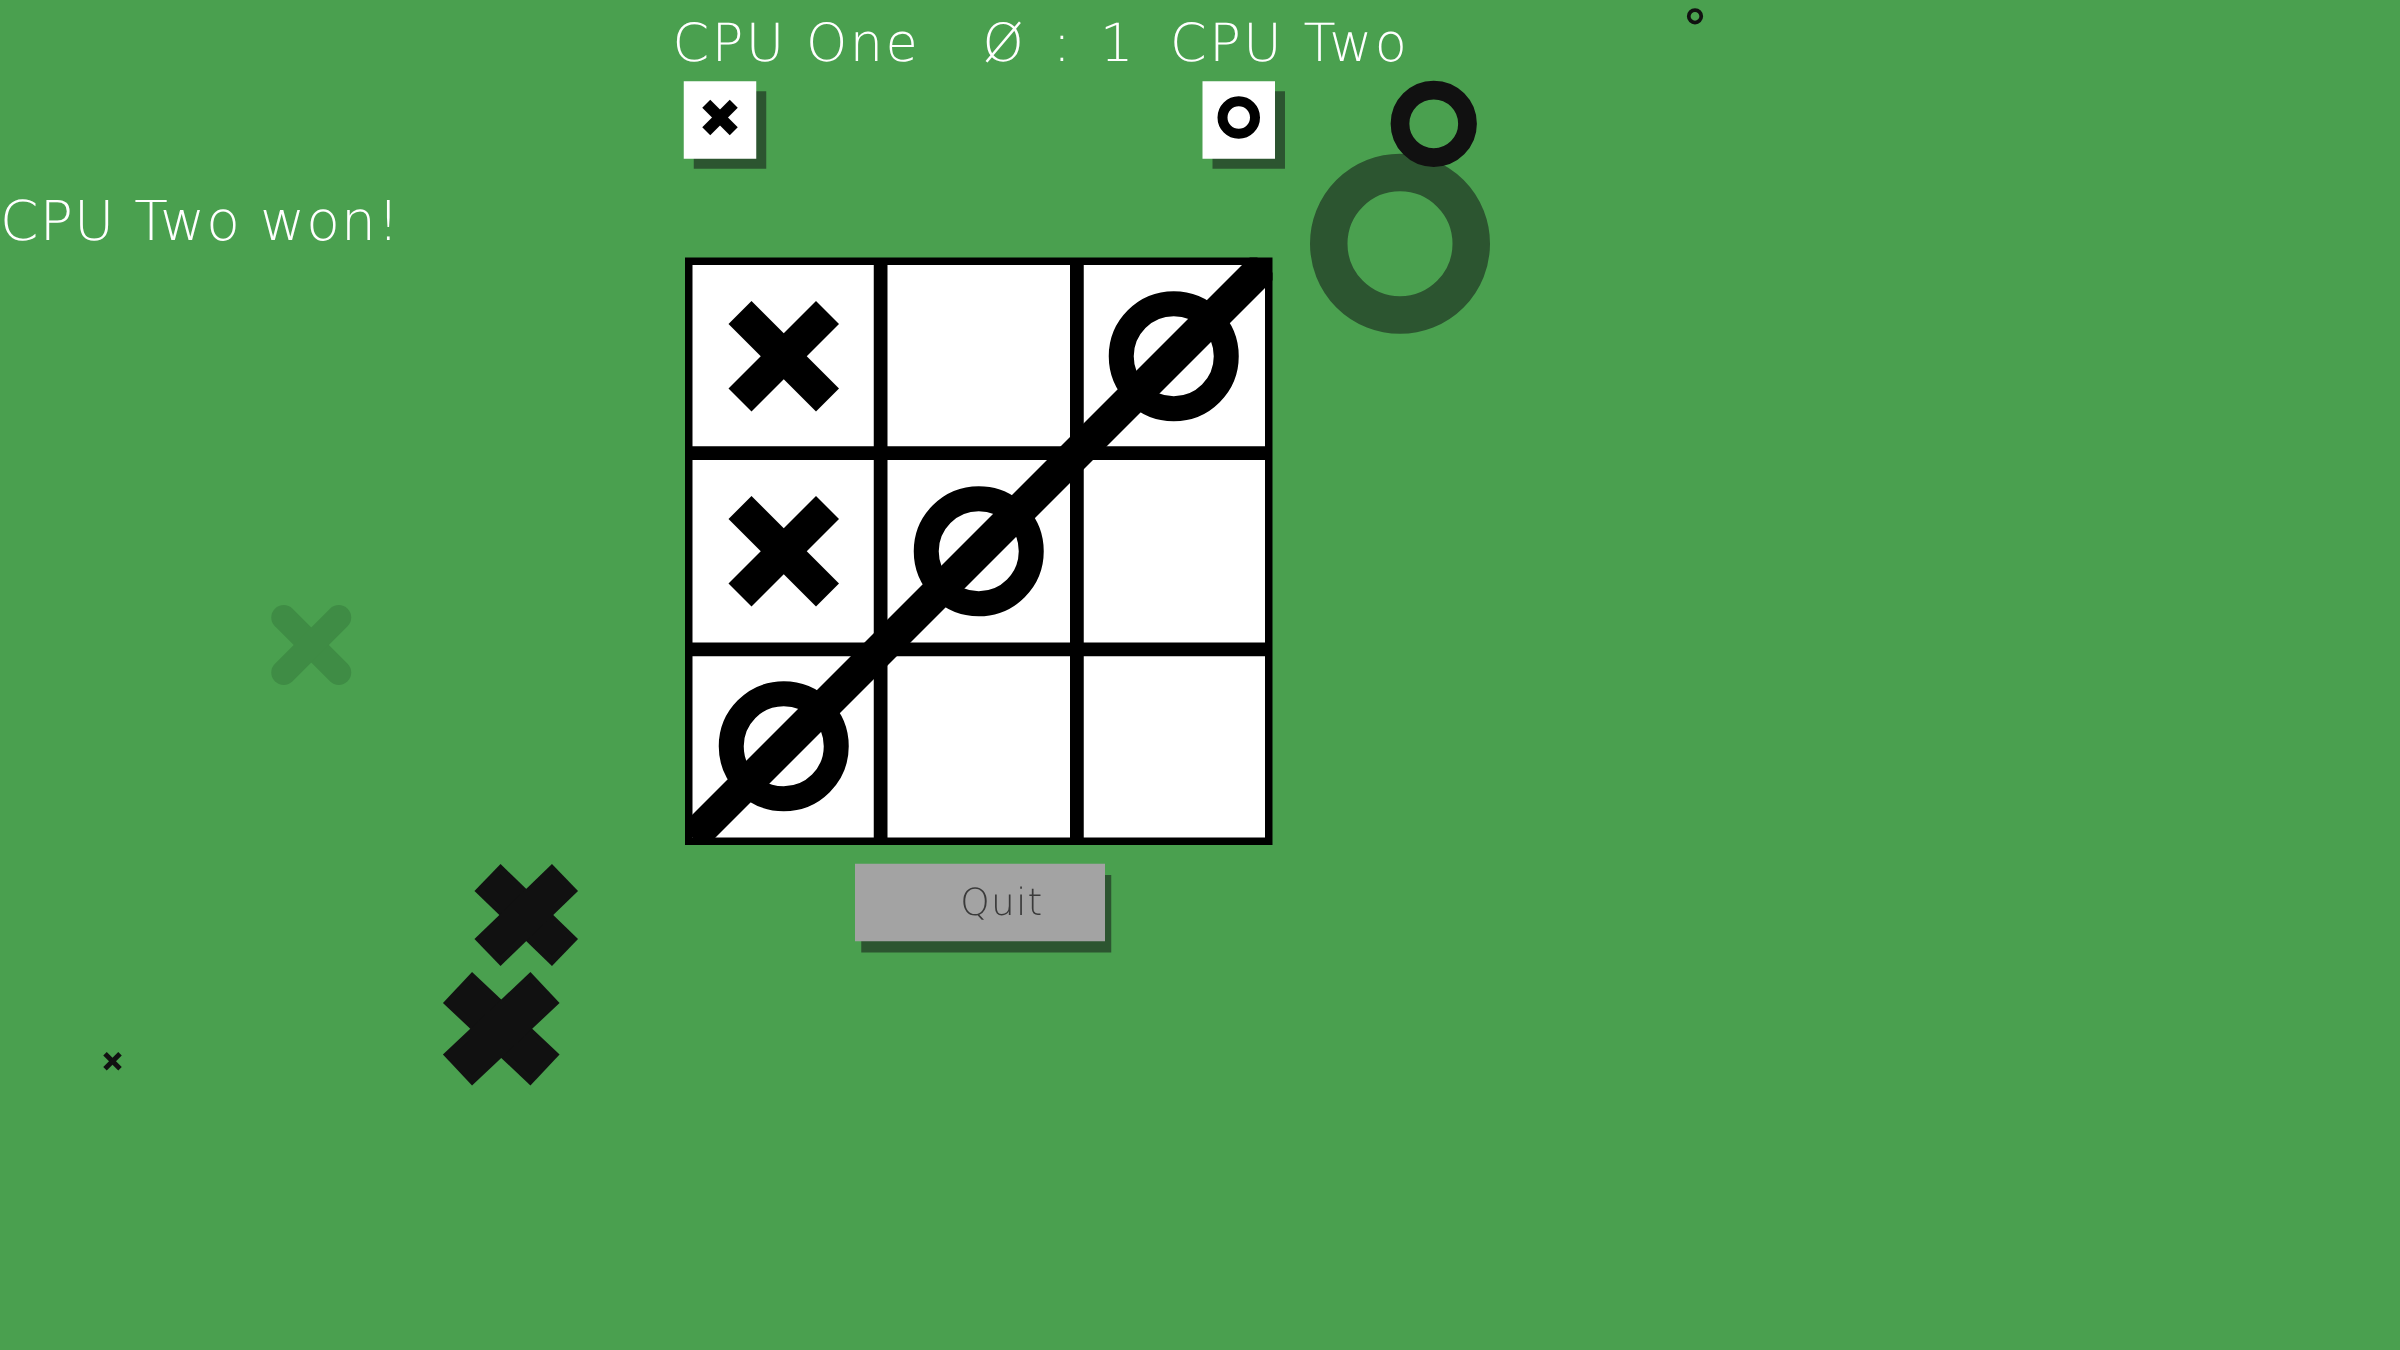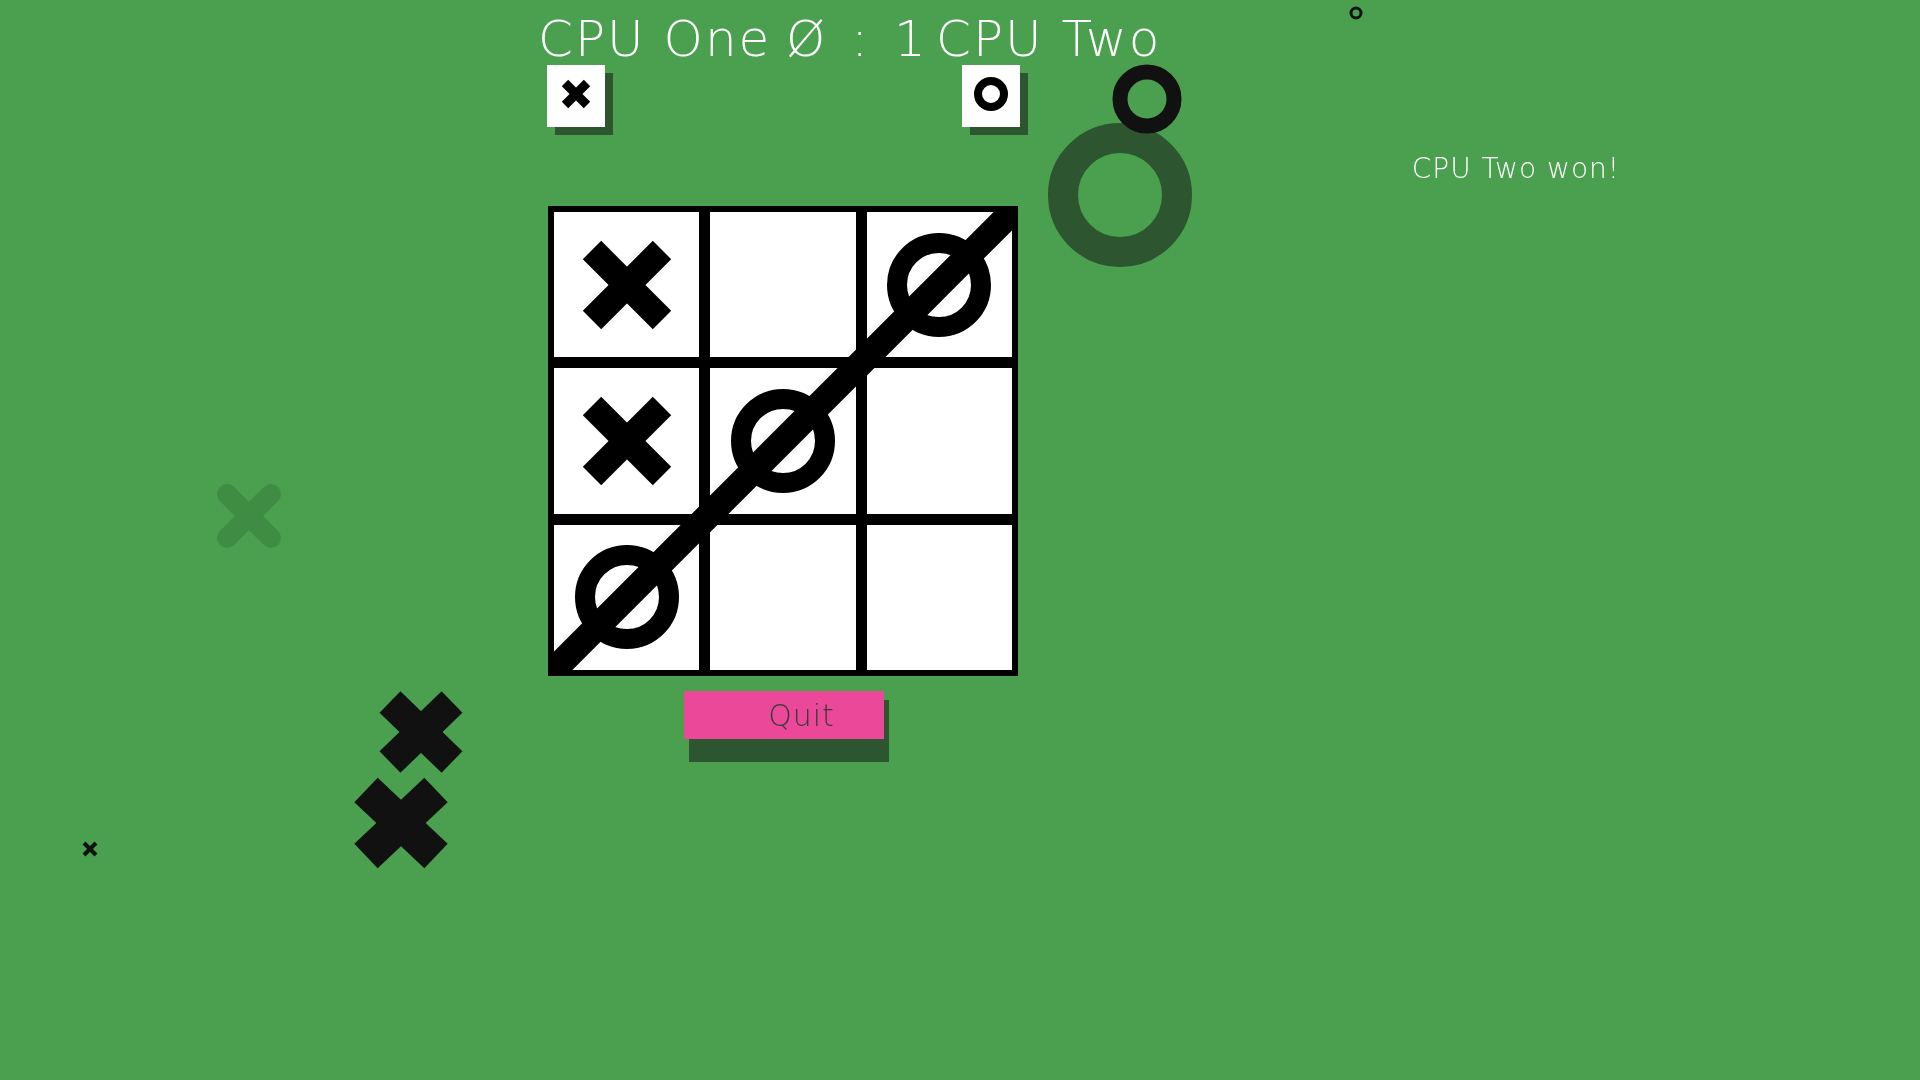--- a/index.html
+++ b/index.html
@@ -15,21 +15,21 @@
   .deco{position:absolute;pointer-events:none;}
   .deco svg{display:block;}
 
   
   #header{
     position:absolute;left:0;top:0;width:1920px;height:60px;
     display:flex;align-items:center;justify-content:center;
     gap:0;
   }
   .hlabel{
-    color:#ffffff;font-size:50px;letter-spacing:2px;
+    color:#ffffff;font-size:42px;letter-spacing:2px;
     font-family:"DejaVu Sans", sans-serif;font-weight:300;
     white-space:nowrap;
   }
   #p1name{position:absolute;left:538px;top:10px;}
   #score{position:absolute;left:786px;top:10px;letter-spacing:5px;}
   #p2name{position:absolute;left:890px;top:10px;margin-left:46px;}
 
   
   .tile-wrap{position:absolute;}
   .tile-shadow{
@@ -38,22 +38,22 @@
   }
   .tile{
     position:absolute;left:0;top:0;width:58px;height:62px;
     background:#ffffff;display:flex;align-items:center;justify-content:center;
   }
   #p1tile{left:547px;top:65px;}
   #p2tile{left:962px;top:65px;}
 
   
   #status{
-    position:absolute;left:0;top:152px;width:1620px;text-align:right;
-    color:#ffffff;font-size:28px;font-weight:300;letter-spacing:1px;
+    position:absolute;left:0;top:152px;width:1620px;text-align:left;
+    color:#ffffff;font-size:44px;font-weight:300;letter-spacing:1px;
   }
 
   
   #board{
     position:absolute;left:548px;top:206px;width:470px;height:470px;
     background:#000000;
   }
   #cells{
     position:absolute;inset:0;
     display:grid;
@@ -67,22 +67,22 @@
   }
   .cell svg{display:block;}
   #winline{position:absolute;inset:0;pointer-events:none;}
 
   
   #quitwrap{position:absolute;left:684px;top:691px;width:200px;height:62px;}
   #quitshadow{
     position:absolute;left:5px;top:9px;width:200px;height:62px;background:#2c5530;
   }
   #quitbtn{
-    position:absolute;left:0;top:0;width:200px;height:48px;
-    background:#ec4899;border:none;
+    position:absolute;left:0;top:0;width:200px;height:62px;
+    background:#a3a3a3;border:none;
     color:#3a3a3a;font-size:30px;font-weight:300;letter-spacing:1px;
     font-family:"DejaVu Sans", sans-serif;
     display:flex;align-items:center;justify-content:center;cursor:pointer;padding-left:41px;
   }
 </style>
 </head>
 <body>
 
 <div id="stage">
 

